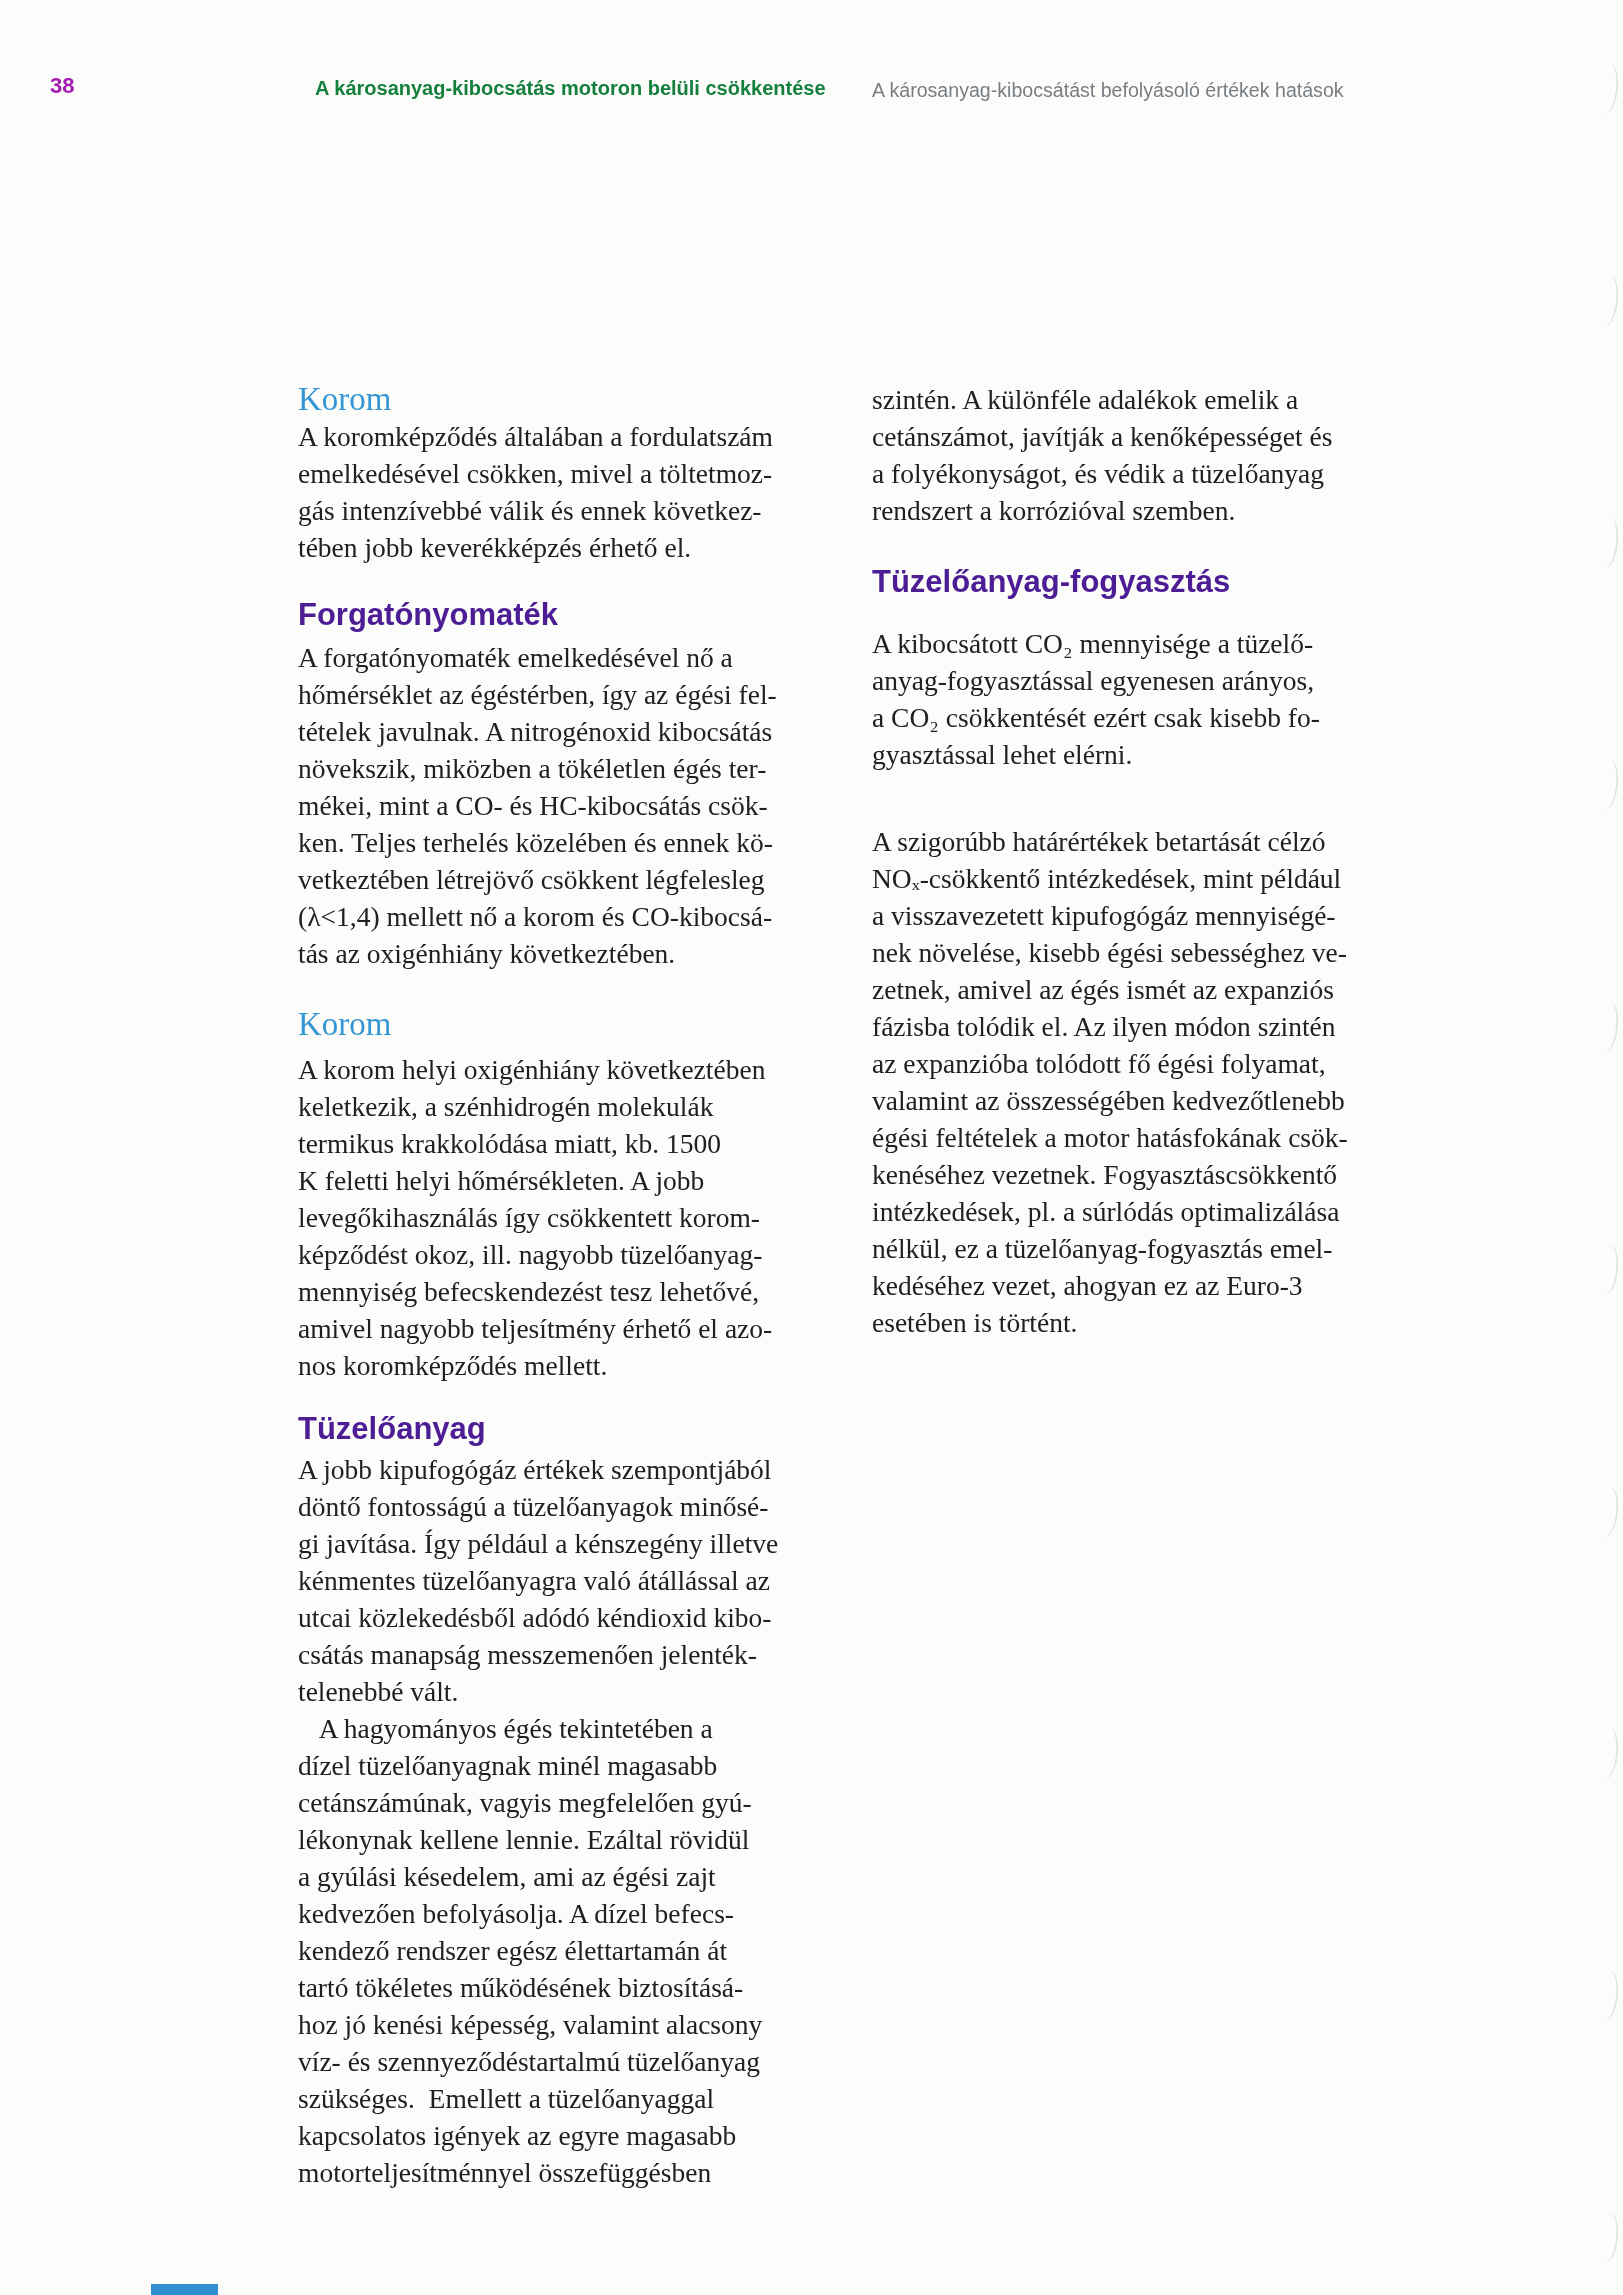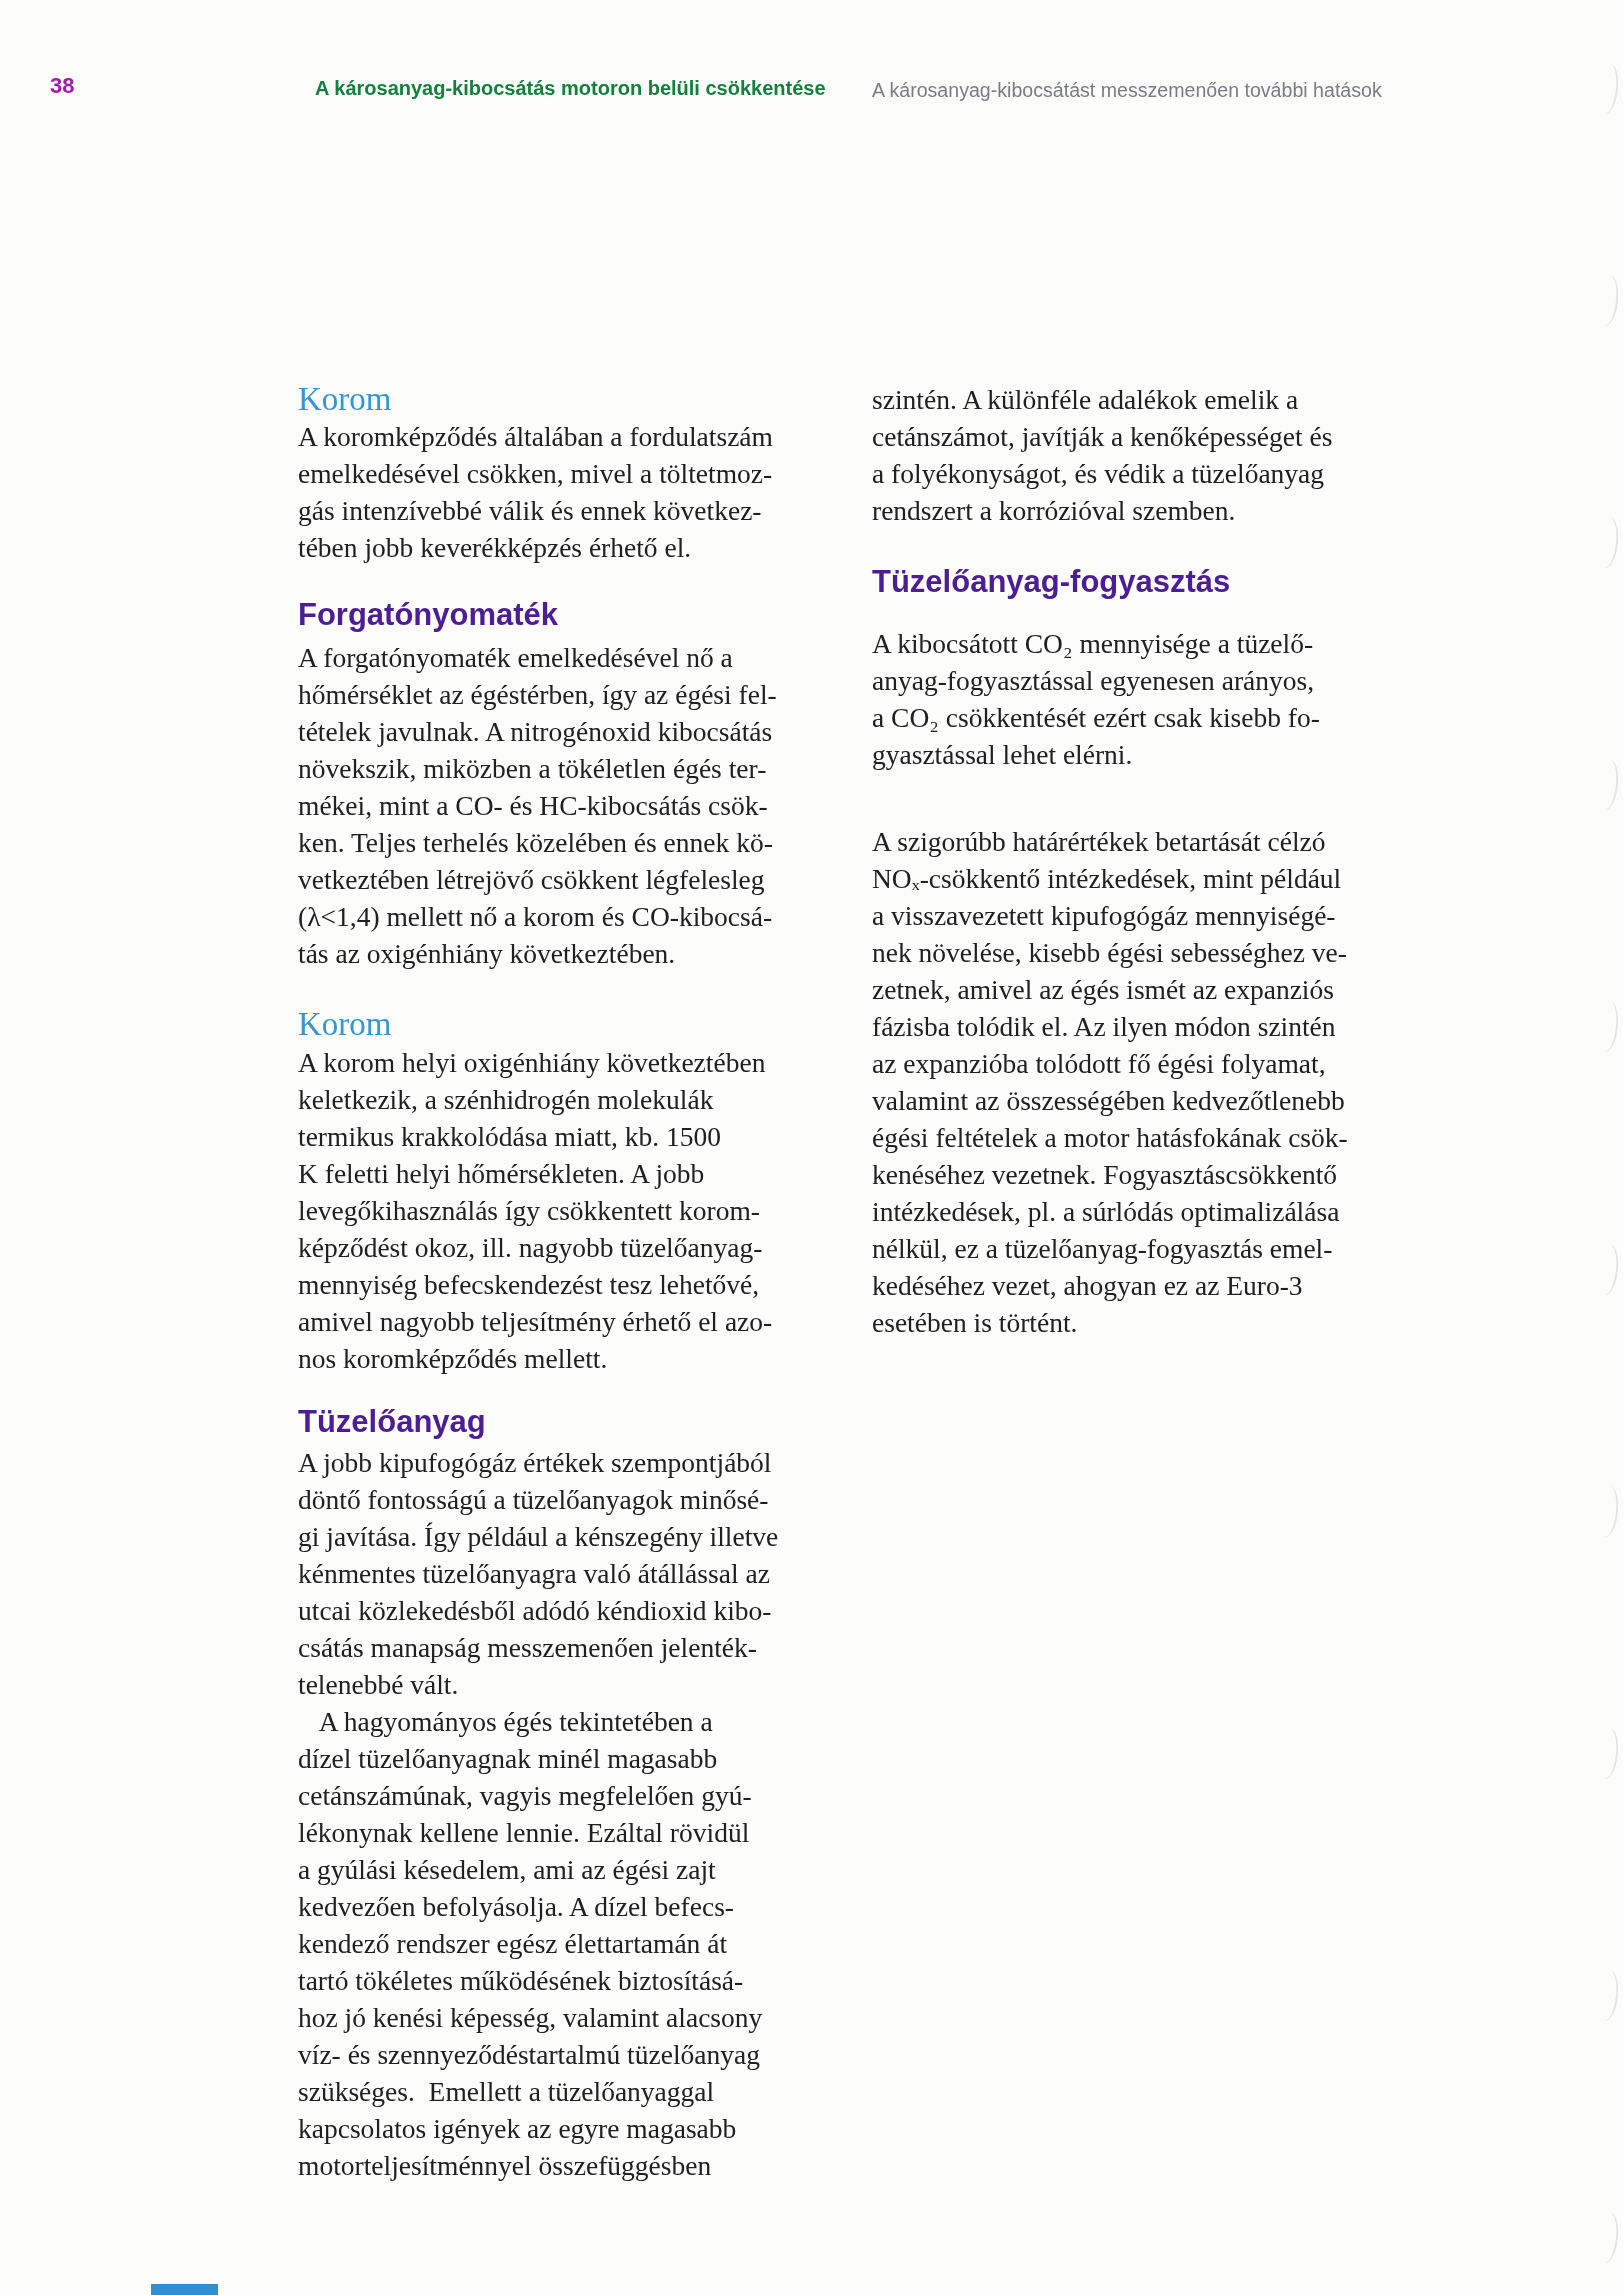--- a/index.html
+++ b/index.html
@@ -37,21 +37,21 @@
     font-family:"Liberation Serif","DejaVu Serif",serif;
     font-size:33px; line-height:37px; color:#3596d5; margin:0;
   }
   .h-bold {
     font-family:"Liberation Sans","DejaVu Sans",sans-serif;
     font-weight:bold; font-size:31px; line-height:37px; color:#4c1d95; margin:0;
   }
   .mt-heading-1 { margin-top:30px; }
   .mt-para-1   { margin-top:5.9px; }
   .mt-heading-2{ margin-top:34px; }
-  .mt-para-2   { margin-top:1px; }
+  .mt-para-2   { margin-top:8px; }
   .mt-heading-3{ margin-top:26px; }
   .mt-para-3   { margin-top:3.9px; }
   .mt-heading-4{ margin-top:34px; }
   .mt-para-4   { margin-top:25px; }
   .mt-para-5   { margin-top:50px; }
   .scan-mark {
     position:absolute; right:5.2px; width:19.6px; height:51px;
     border-right:2px solid #e4e4e1; border-radius:50%;
     transform:rotate(6deg);
   }
@@ -59,21 +59,21 @@
     position:absolute; left:151px; top:2284px;
     width:67px; height:11.8px; background:#2f8fd0;
   }
 </style>
 </head>
 <body>
 
 <div class="page-number">38</div>
 
 <div class="header-title-bold">A károsanyag-kibocsátás motoron belüli csökkentése</div>
-<div class="header-title-light">A károsanyag-kibocsátást messzemenően további hatások</div>
+<div class="header-title-light">A károsanyag-kibocsátást befolyásoló értékek hatások</div>
 
 <div class="col col-left">
   <p class="h-blue">Korom</p>
   <p class="body-text">A koromképződés általában a fordulatszám
 emelkedésével csökken, mivel a töltetmoz-
 gás intenzívebbé válik és ennek következ-
 tében jobb keverékképzés érhető el.</p>
 
   <p class="h-bold mt-heading-1">Forgatónyomaték</p>
   <p class="body-text mt-para-1">A forgatónyomaték emelkedésével nő a

